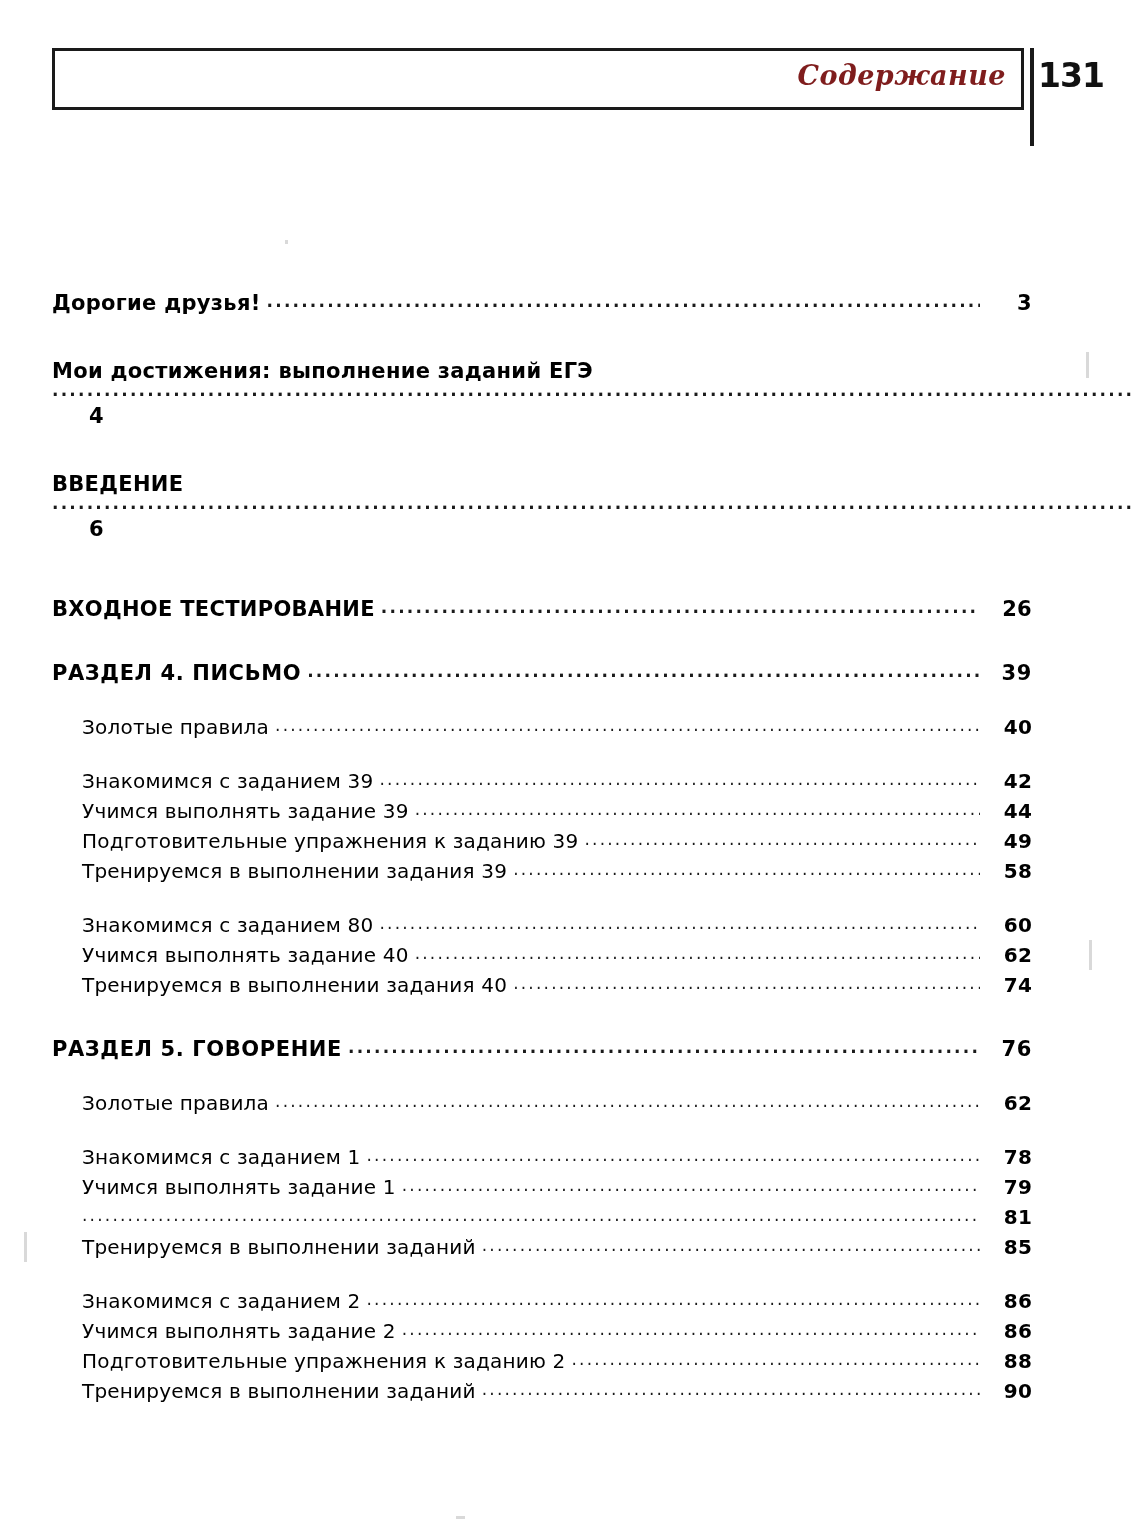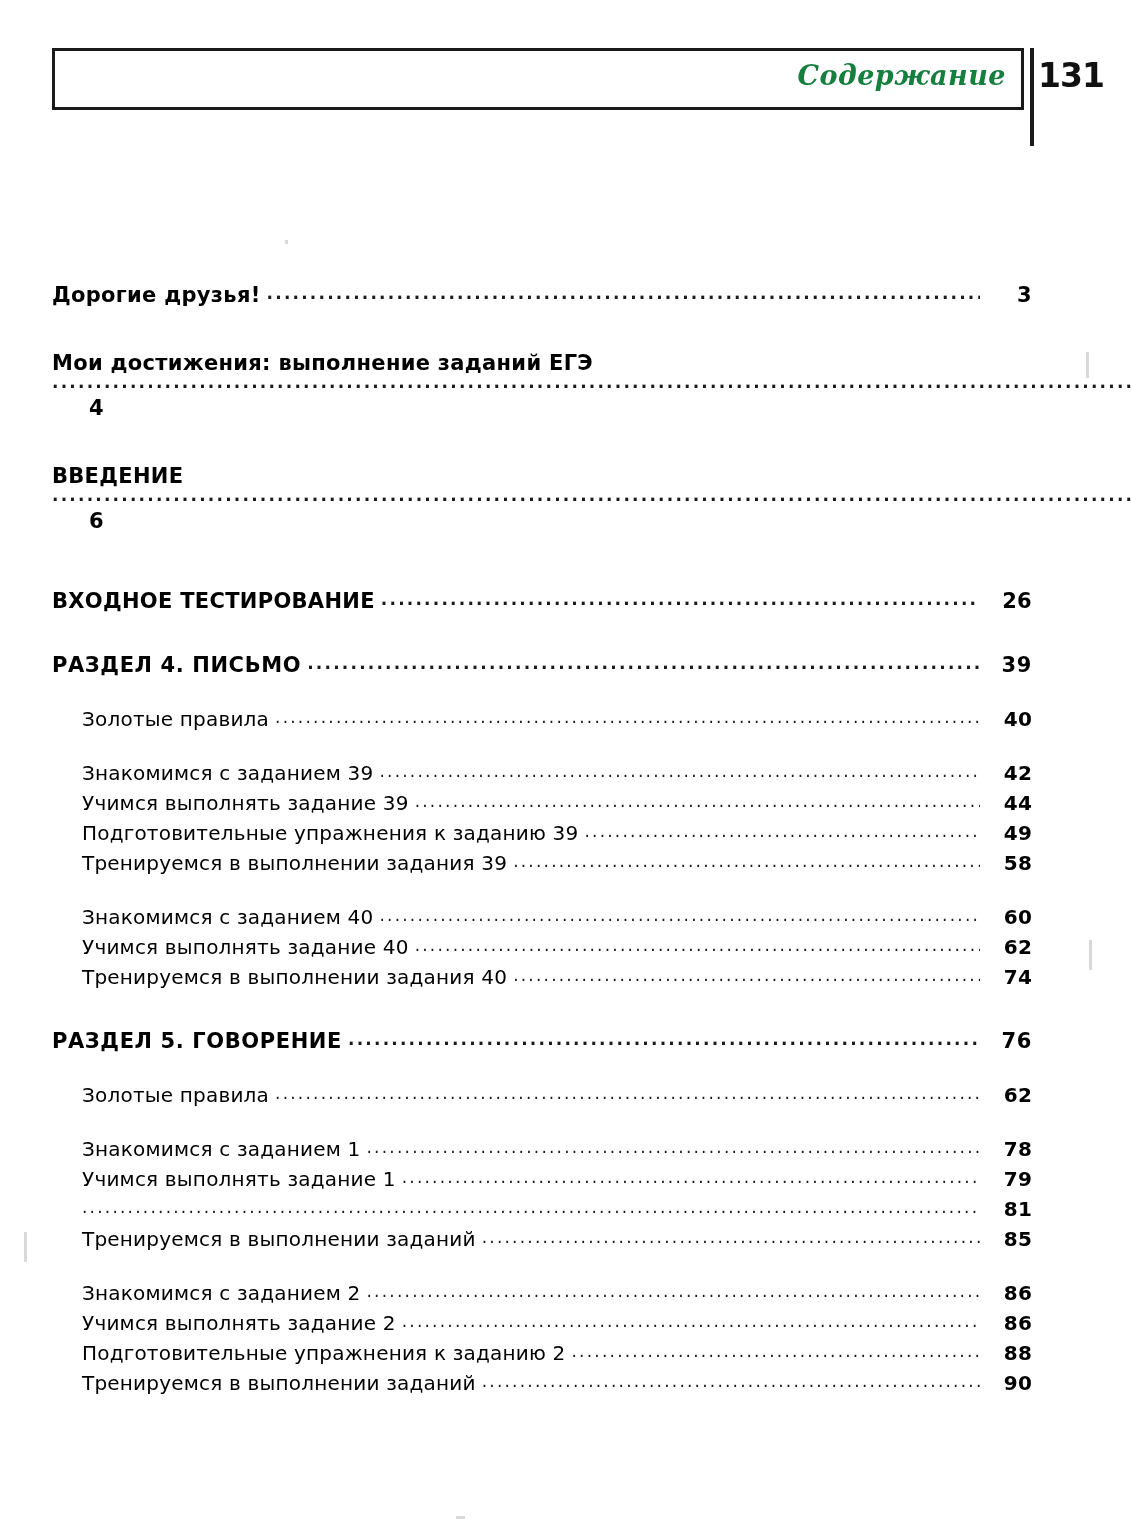--- a/index.html
+++ b/index.html
@@ -42,21 +42,21 @@
   }
   .header-title {
     position: absolute;
     right: 24px;
     top: 12px;
     font-family: "DejaVu Serif", serif;
     font-style: italic;
     font-weight: bold;
     font-size: 27px;
     letter-spacing: 0.5px;
-    color: #15803d;
+    color: #7f1d1d;
   }
   .header-page-num {
     position: absolute;
     left: 986px;
     top: 8px;
     font-family: "DejaVu Sans", sans-serif;
     font-weight: bold;
     font-size: 33px;
     letter-spacing: -1px;
     color: #111;
@@ -128,21 +128,21 @@
   .lvl-sub {
     font-size: 20px;
     font-weight: normal;
     letter-spacing: 0.2px;
     padding-left: 30px;
     box-sizing: border-box;
     justify-content: flex-end;
   }
   .lvl-sub .pagenum { font-size: 20px; width: 44px; font-weight: bold; }
 
-  .sp-0  { margin-top: 0; }
+  .sp-0  { margin-top: 8px; }
   .sp-a  { margin-top: 44px; flex-direction: column; }   
   .sp-b  { margin-top: 56px; }
   .sp-c  { margin-top: 40px; }   
   .sp-d  { margin-top: 30px; }   
   .sp-e  { margin-top: 6px; }    
   .sp-f  { margin-top: 30px; }
 
   
   .speck {
     position: absolute;
@@ -207,21 +207,21 @@
         <span class="label">Подготовительные упражнения к заданию 39</span>
         <span class="leader"></span>
         <span class="pagenum">49</span>
       </div>
       <div class="entry lvl-sub sp-e">
         <span class="label">Тренируемся в выполнении задания 39</span>
         <span class="leader"></span>
         <span class="pagenum">58</span>
       </div>
       <div class="entry lvl-sub sp-f">
-        <span class="label">Знакомимся с заданием 40</span>
+        <span class="label">Знакомимся с заданием 80</span>
         <span class="leader"></span>
         <span class="pagenum">60</span>
       </div>
       <div class="entry lvl-sub sp-e">
         <span class="label">Учимся выполнять задание 40</span>
         <span class="leader"></span>
         <span class="pagenum">62</span>
       </div>
       <div class="entry lvl-sub sp-e">
         <span class="label">Тренируемся в выполнении задания 40</span>

